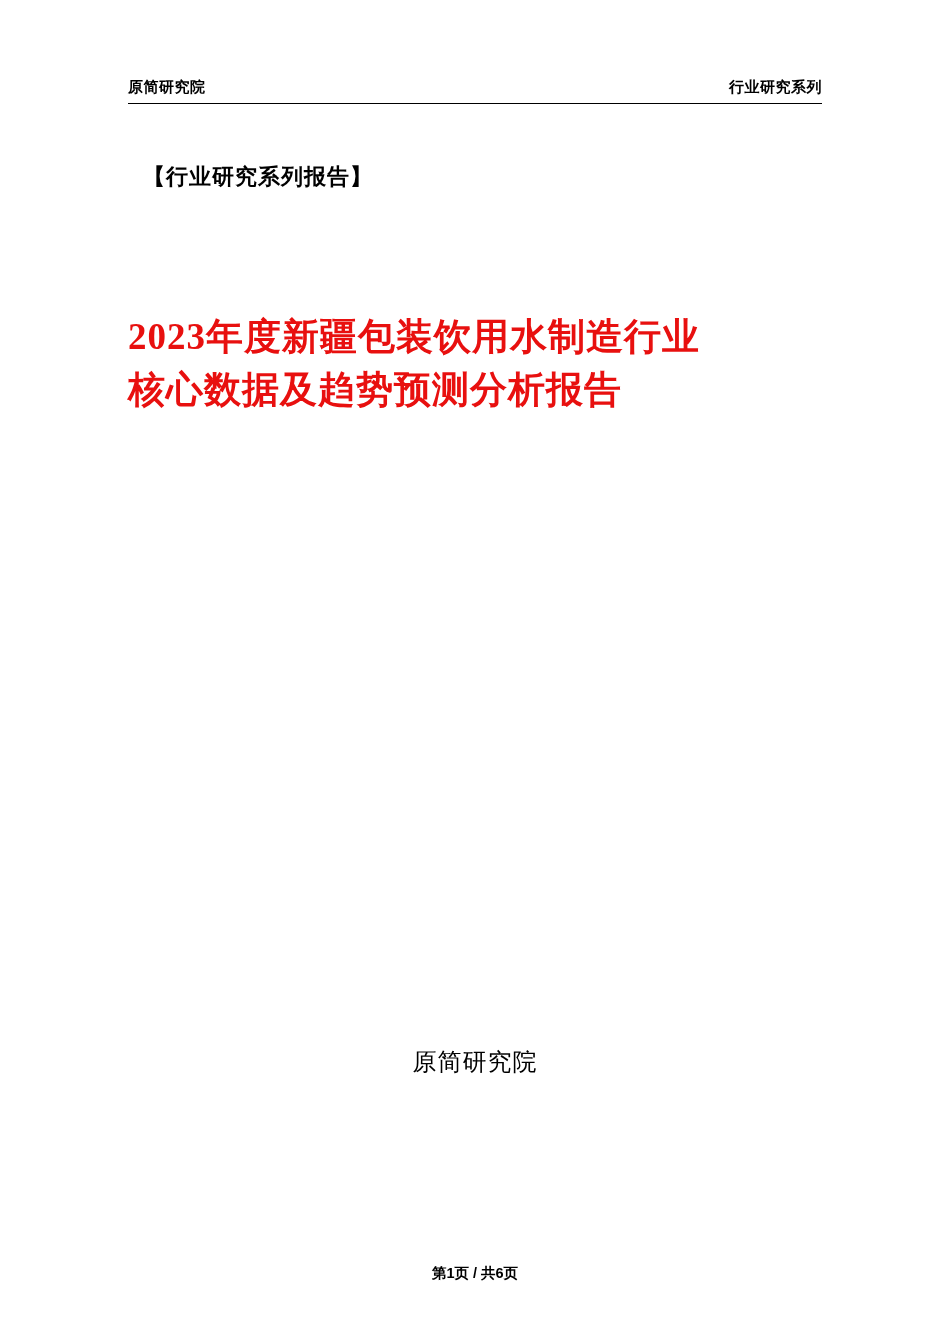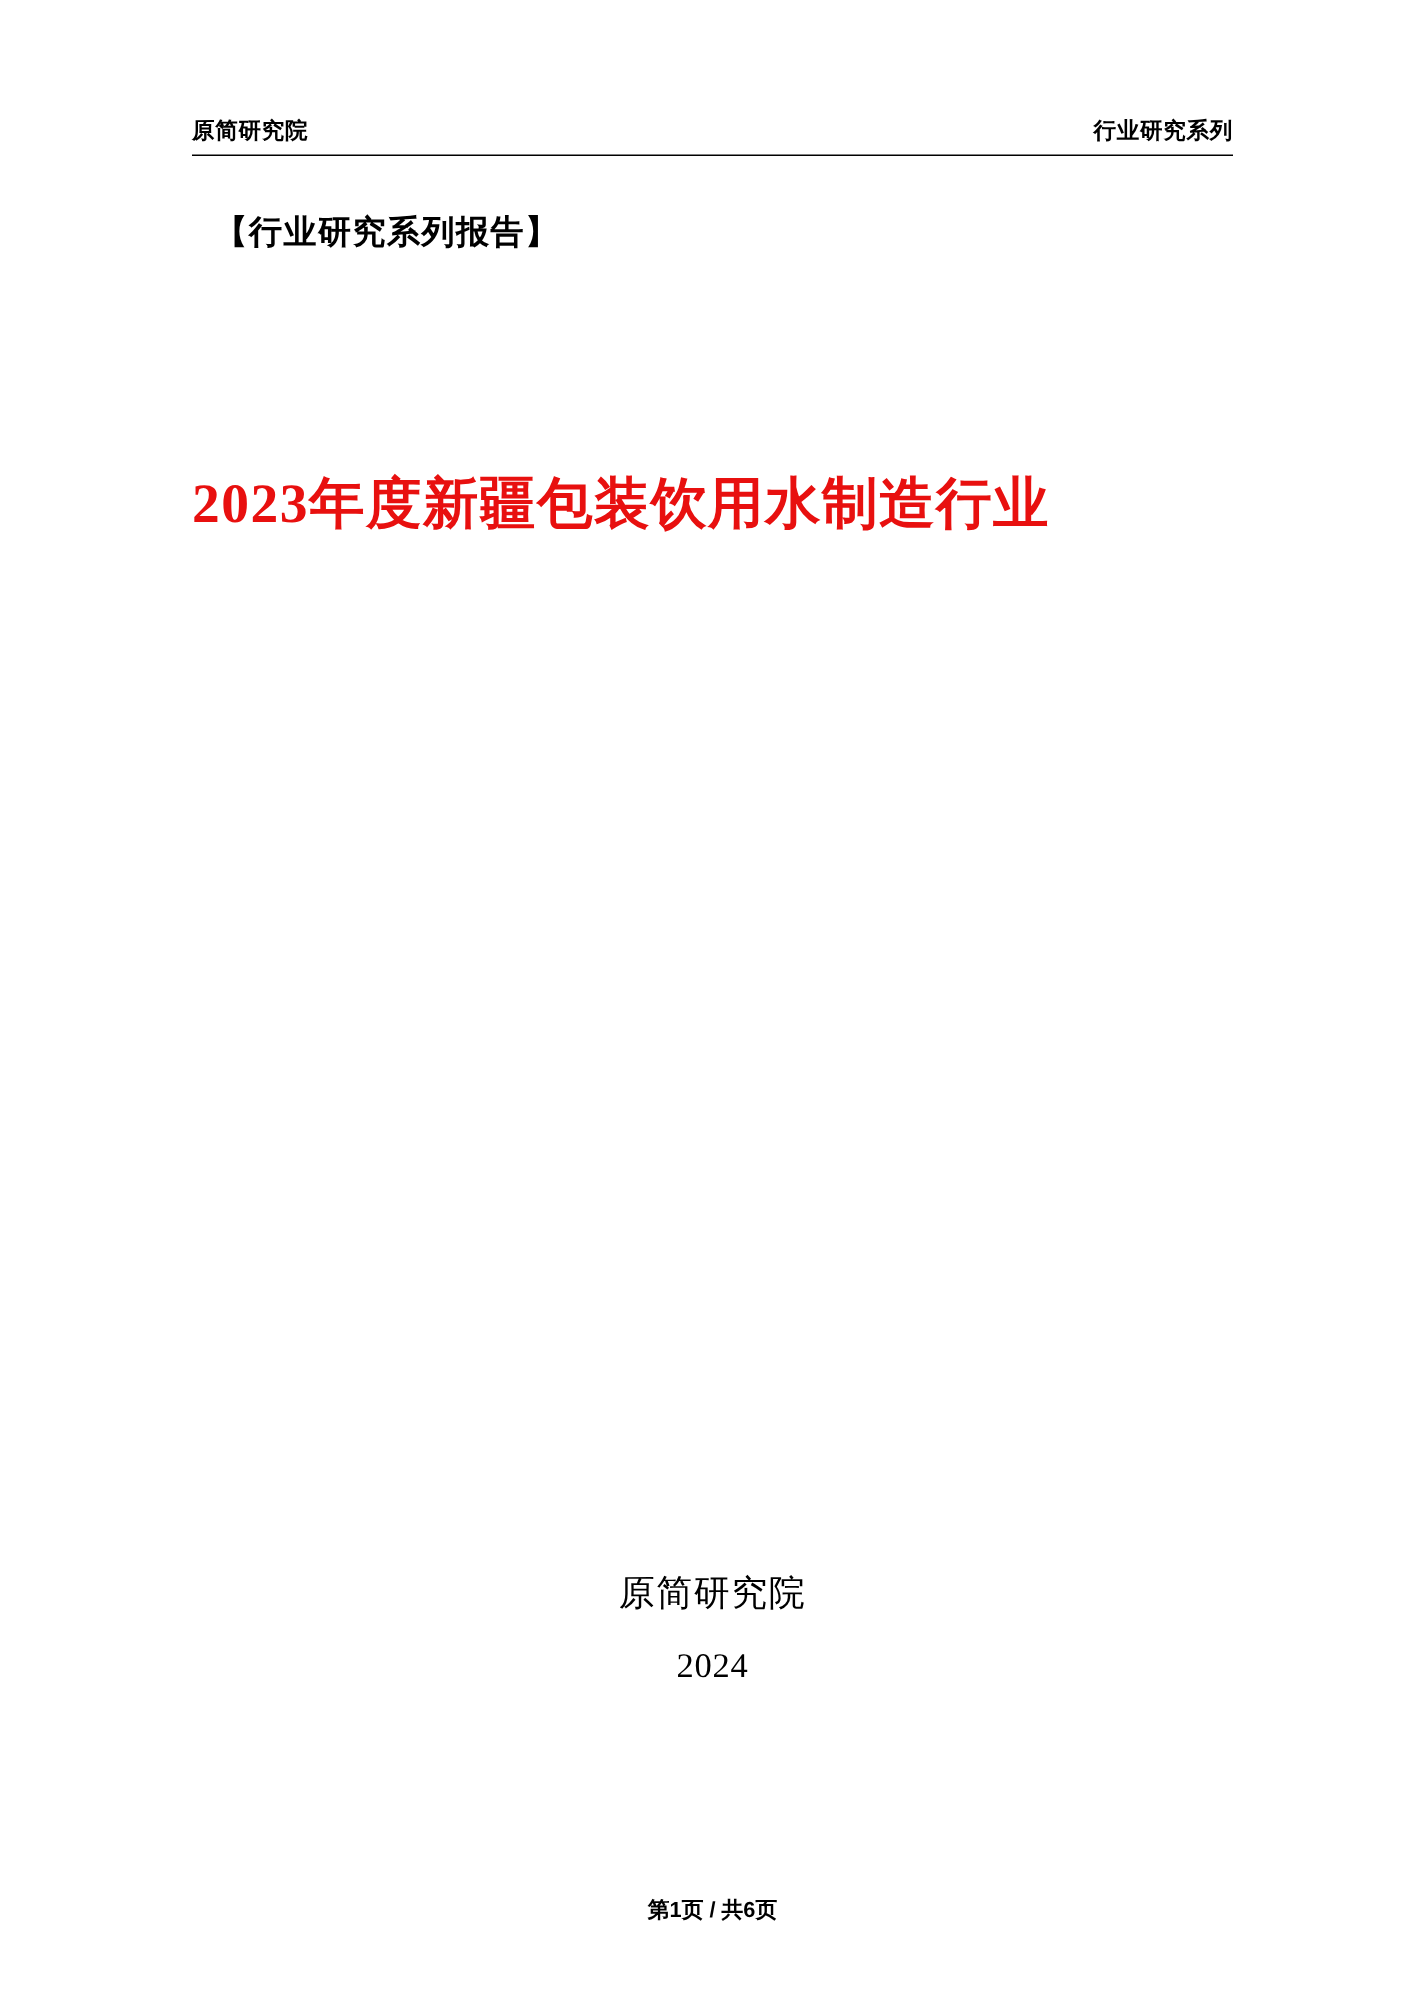--- a/index.html
+++ b/index.html
@@ -38,21 +38,21 @@
     border-bottom: 1.5px solid #000000;
     letter-spacing: 0.5px;
   }
   .header-left { white-space: nowrap; }
   .header-right { white-space: nowrap; }
 
   
   .series-tag {
     position: absolute;
     left: 143px;
-    top: 124px;
+    top: 146px;
     font-family: "Liberation Sans", "DejaVu Sans", sans-serif;
     font-size: 22px;
     font-weight: bold;
     color: #000000;
     letter-spacing: 1px;
   }
 
   
   .doc-title {
     position: absolute;
@@ -122,21 +122,21 @@
 
   <div class="header">
     <span class="header-left">原简研究院</span>
     <span class="header-right">行业研究系列</span>
   </div>
 
   <div class="series-tag">【行业研究系列报告】</div>
 
   <div class="doc-title" style="color: rgb(232, 16, 15);">
     <span class="line">2023年度新疆包装饮用水制造行业</span>
+    <span class="line">核心数据及趋势预测分析报告</span>
   </div>
 
 
   <div class="publisher">原简研究院</div>
-  <div class="year">2024</div>
 
   <div class="page-number">第1页 / 共6页</div>
 
 </div>
 
 </body></html>

